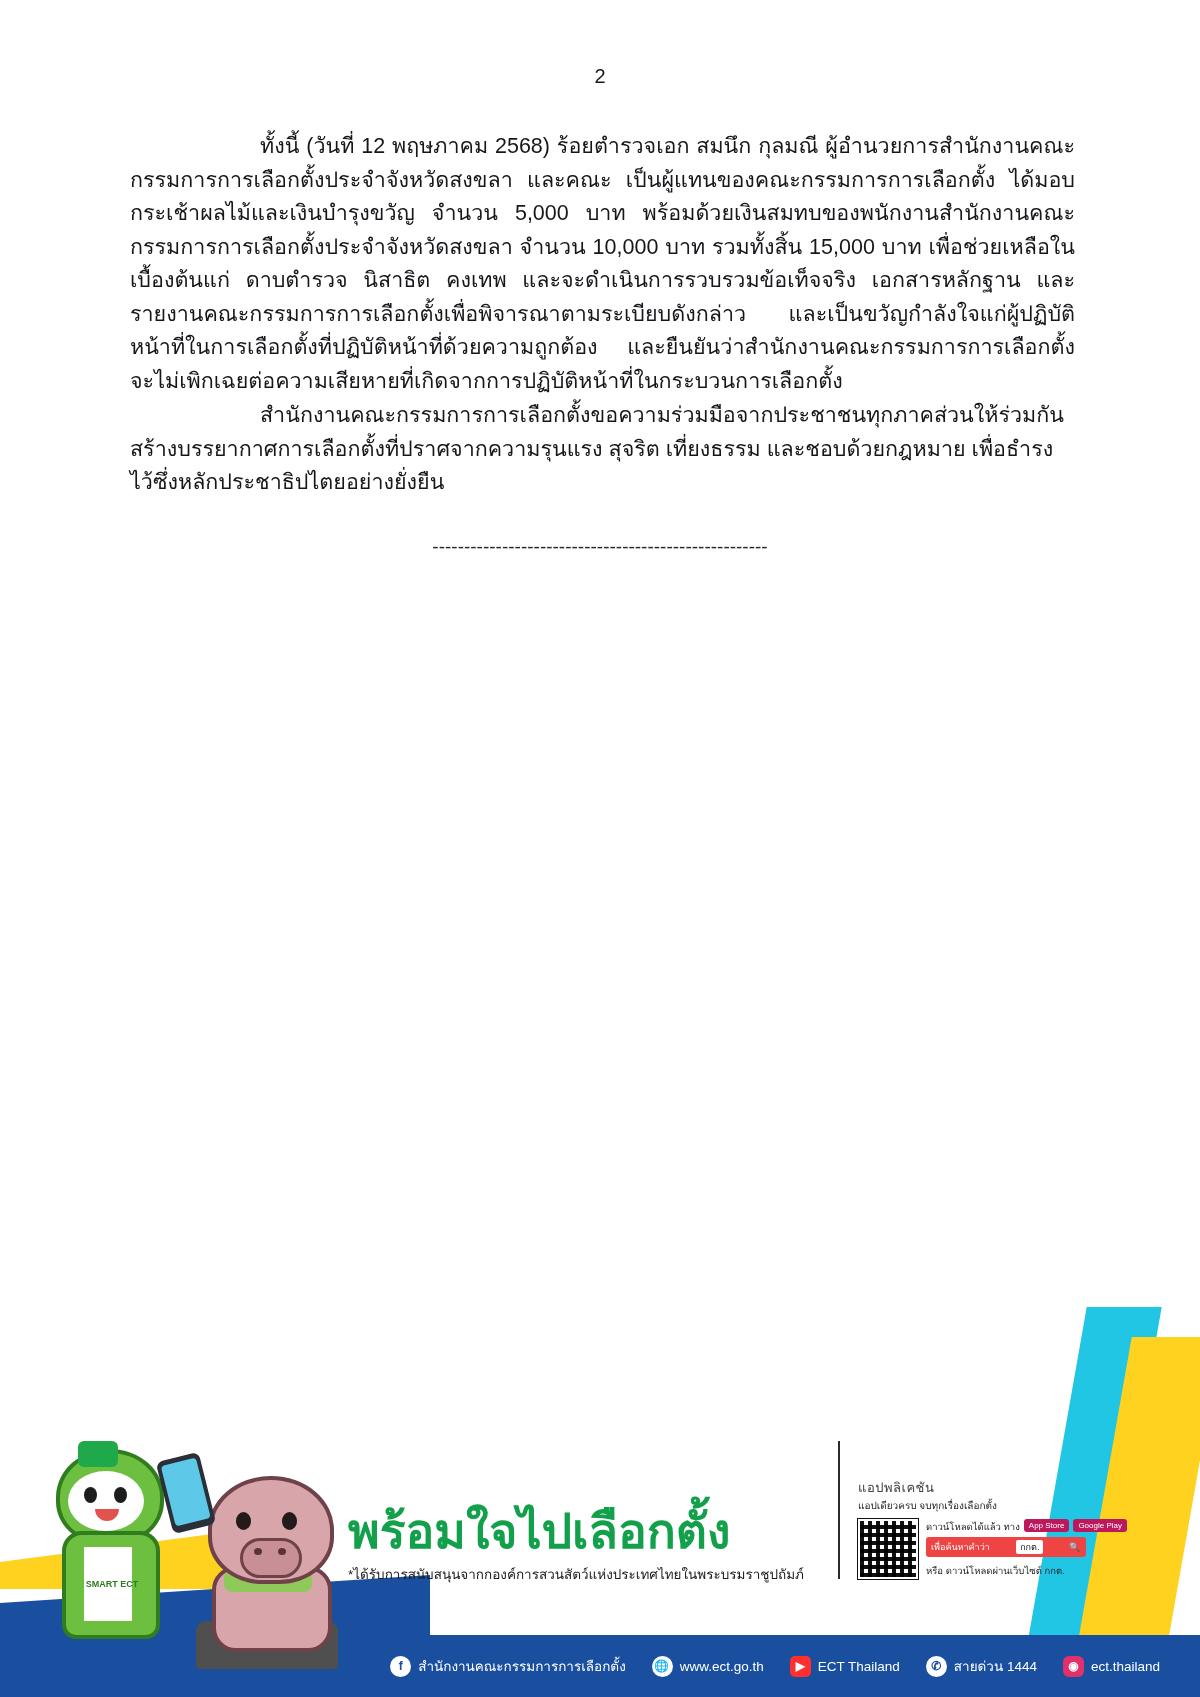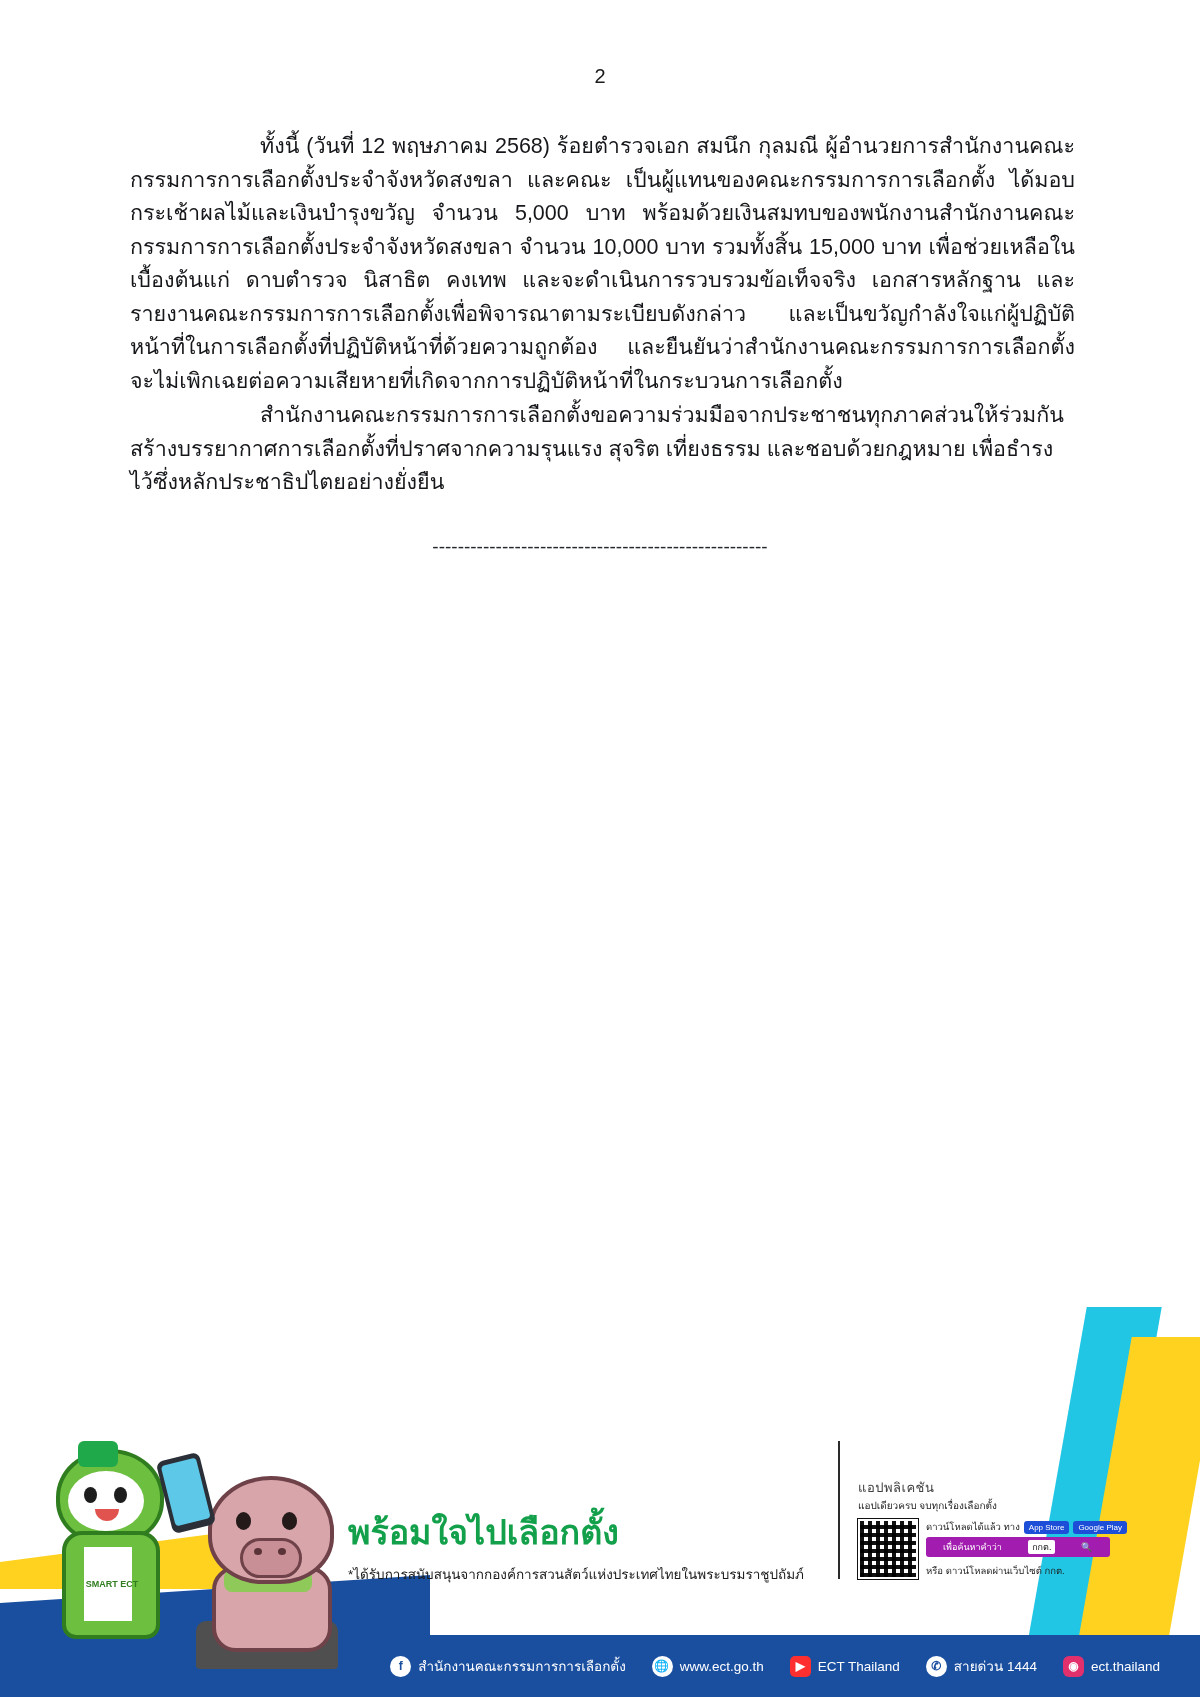--- a/index.html
+++ b/index.html
@@ -314,21 +314,21 @@
   }
   .slogan-line1 {
     font-size: 38px;
     font-weight: bold;
     color: #e0302c;
     line-height: 46px;
     font-family: "Liberation Sans", sans-serif;
     white-space: nowrap;
   }
   .slogan-line2 {
-    font-size: 34px;
+    font-size: 48px;
     font-weight: bold;
     color: #12a04b;
     line-height: 50px;
     font-family: "Liberation Sans", sans-serif;
     white-space: nowrap;
   }
   .slogan-note {
     margin-top: 6px;
     font-size: 13.5px;
     color: #1c1c1c;
@@ -381,43 +381,43 @@
     border: 2px solid #fff;
     outline: 1px solid #111;
   }
   .store-row {
     display: flex;
     flex-direction: column;
     gap: 3px;
   }
   .store-line {
     display: flex;
-    align-items: flex-end;
+    align-items: flex-start;
     gap: 4px;
     font-size: 9.5px;
     color: #1c1c1c;
   }
   .store-badge {
-    background: #1d4ed8;
+    background: #be185d;
     color: #fff;
     font-size: 8px;
     padding: 2px 5px;
     border-radius: 3px;
     white-space: nowrap;
   }
   .search-box {
     display: flex;
     align-items: center;
     justify-content: space-between;
     width: 150px;
-    background: #a21caf;
+    background: #ef4444;
     color: #fff;
     font-size: 9px;
     border-radius: 3px;
-    padding: 3px 17px;
+    padding: 3px 5px;
   }
   .search-box .kw {
     background: #fff;
     color: #111;
     padding: 0 4px;
     border-radius: 2px;
     font-size: 9px;
   }
   .sv-foot {
     font-size: 9.5px;

